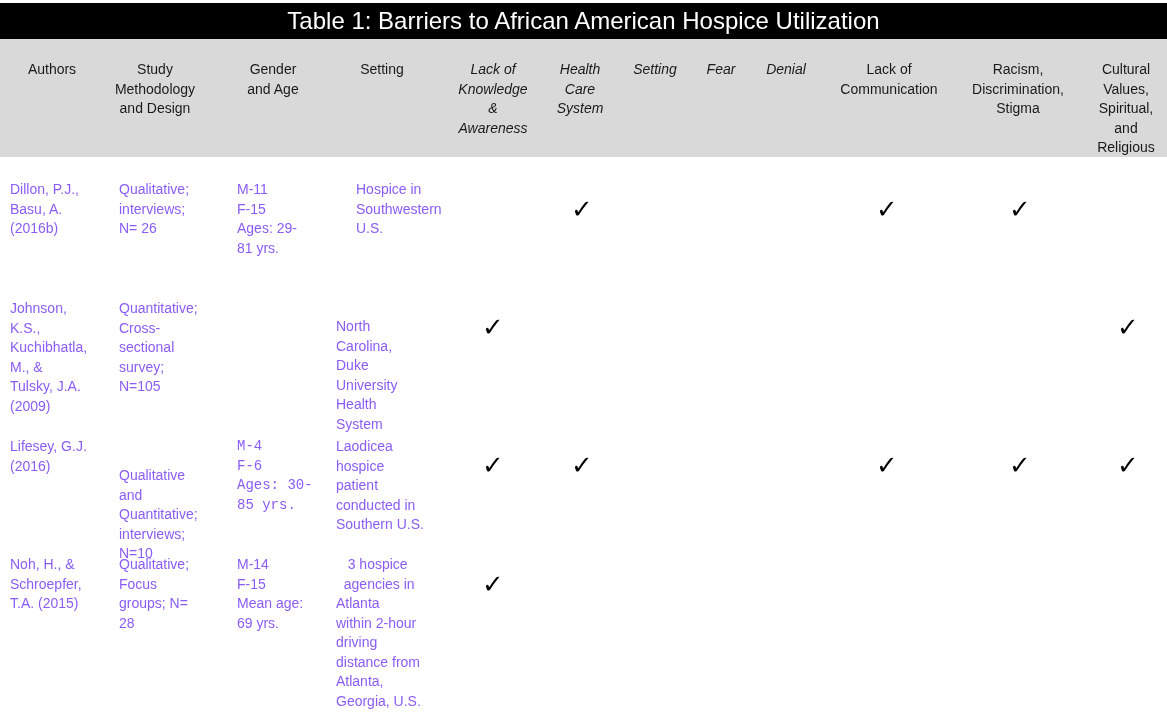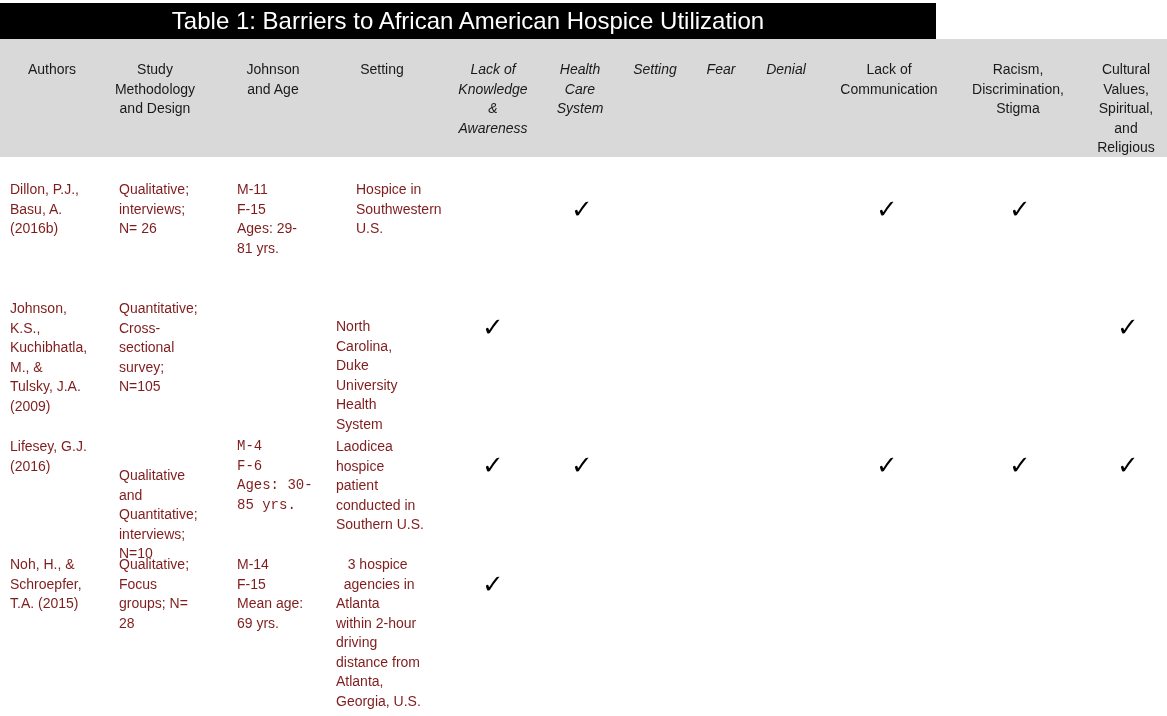--- a/index.html
+++ b/index.html
@@ -1,37 +1,37 @@
 <!DOCTYPE html>
 <html><head>
 <meta charset="utf-8">
 <style>
   html, body { margin: 0; padding: 0; background: #ffffff; }
   body { width: 1167px; height: 716px; position: relative; overflow: hidden;
          font-family: "Liberation Sans", "DejaVu Sans", sans-serif; color: #111; }
-  .title-bar { position: absolute; left: 0; top: 3px; width: 936px; height: 36px; background: #000;
+  .title-bar { position: absolute; left: 0; top: 3px; width: 1167px; height: 36px; background: #000;
                color: #fff; font-size: 24px; line-height: 36px; text-align: center; }
   .head-band { position: absolute; left: 0; top: 39px; width: 1167px; height: 118px; background: #d9d9d9; }
   .hcell { position: absolute; top: 60px; font-size: 14px; line-height: 19.5px; color: #1a1a1a; text-align: center; }
   .hcell.it { font-style: italic; }
-  .cell { position: absolute; font-size: 14px; line-height: 19.5px; color: #7f1d1d; white-space: pre-line; }
+  .cell { position: absolute; font-size: 14px; line-height: 19.5px; color: #8b5cf6; white-space: pre-line; }
   .chk { position: absolute; font-size: 26px; line-height: 26px; color: #000; font-family: "DejaVu Sans", sans-serif; }
 </style>
 </head>
 <body>
 
 <div class="title-bar">Table 1: Barriers to African American Hospice Utilization</div>
 <div class="head-band"></div>
 
 <div id="headers">
     <div class="hcell" style="white-space: pre-line; left: -8px; width: 120px;">Authors</div>
     <div class="hcell" style="white-space: pre-line; left: 95px; width: 120px;">Study
 Methodology
 and Design</div>
-    <div class="hcell" style="white-space: pre-line; left: 213px; width: 120px;">Johnson
+    <div class="hcell" style="white-space: pre-line; left: 213px; width: 120px;">Gender
 and Age</div>
     <div class="hcell" style="white-space: pre-line; left: 322px; width: 120px;">Setting</div>
     <div class="hcell it" style="white-space: pre-line; left: 433px; width: 120px;">Lack of
 Knowledge
 &amp;
 Awareness</div>
     <div class="hcell it" style="white-space: pre-line; left: 520px; width: 120px;">Health
 Care
 System</div>
     <div class="hcell it" style="white-space: pre-line; left: 595px; width: 120px;">Setting</div>

